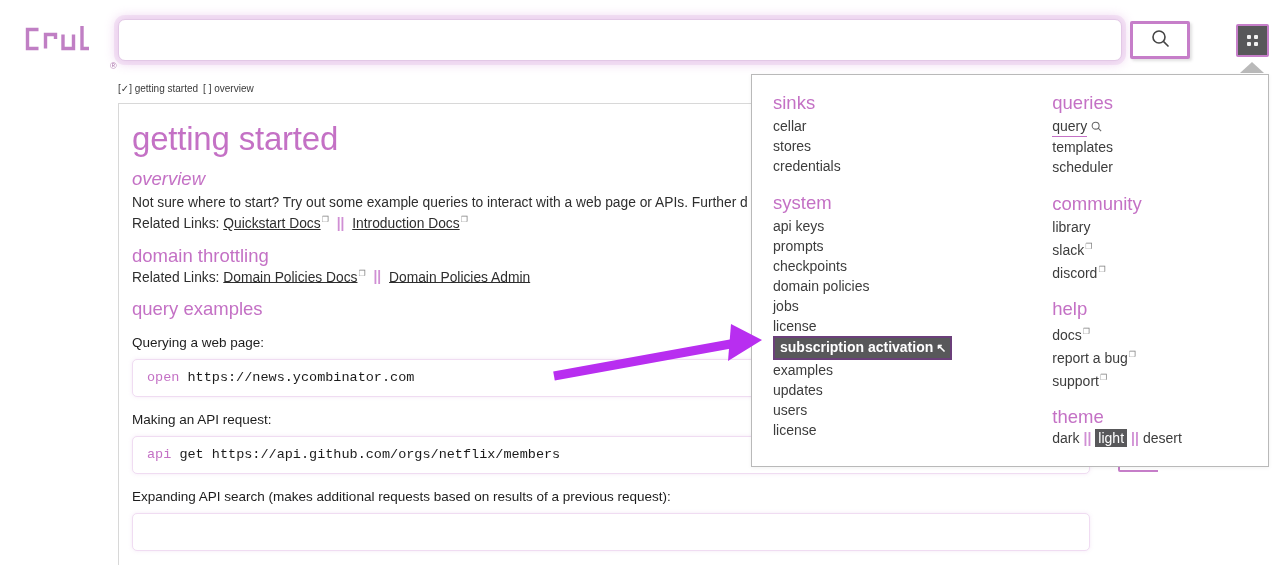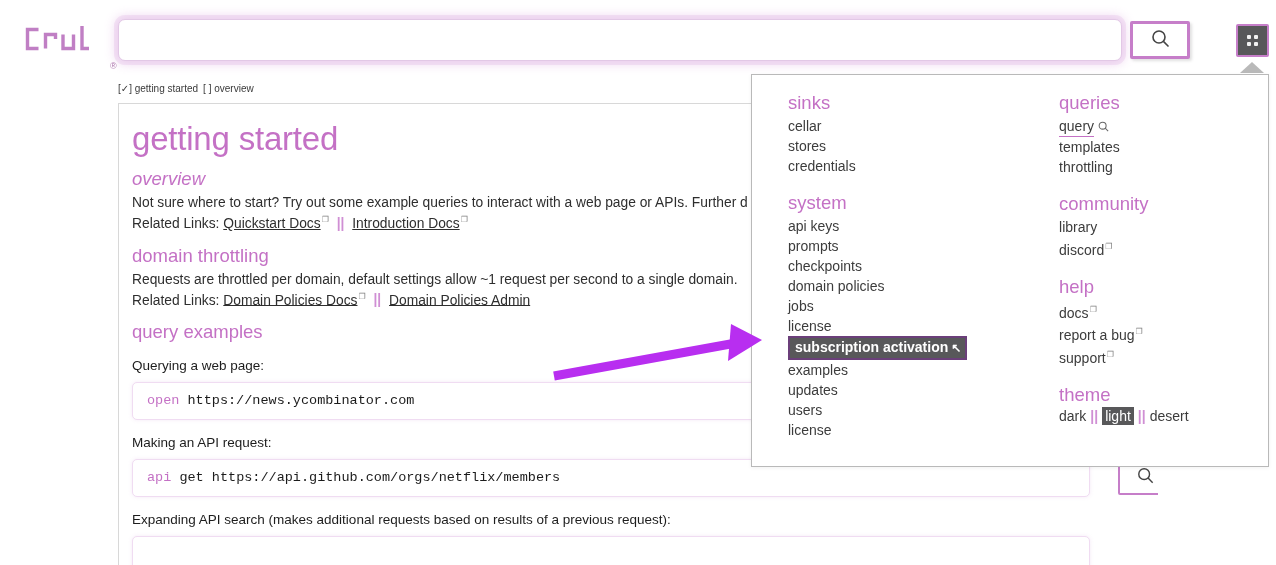--- a/index.html
+++ b/index.html
@@ -92,21 +92,21 @@
     position: absolute; left: 986px; top: 1px; width: 54px; height: 35px;
     border: 2px solid #c67ec9; background: #fff; border-radius: 2px;
     display: flex; align-items: center; justify-content: center; cursor: pointer;
   }
 
   
   .mega {
     position: absolute; left: 751px; top: 74px; width: 518px; height: 393px;
     background: #fff; border: 1px solid #b9b9b9;
     box-shadow: 0 1px 4px rgba(0,0,0,0.06);
-    display: flex; padding: 17px 0 0 18px;
+    display: flex; padding: 17px 0 0 3px;
   }
   .mega-col { padding: 0 0 0 18px; }
   .mega-col.c1 { width: 282px; }
   .mega-col.c2 { width: 236px; }
   .mega-head { font-size: 18.5px; color: #c471c5; margin: 0 0 2px 0; font-weight: 400; }
   .mega-head.gap { margin-top: 16px; }
   .mega-item { font-size: 14px; color: #3c3c3c; line-height: 20px; cursor: pointer; white-space: nowrap; }
   .mega-item .extlink { color: #808080; }
   .mega-item.underlined { display: inline-block; border-bottom: 1.5px solid #c471c5; padding-bottom: 0px; }
   .mega-item.active {
@@ -182,21 +182,20 @@
       <h2 class="sec-title first">overview</h2>
       <p class="body">Not sure where to start? Try out some example queries to interact with a web page or APIs. Further d</p>
       <p class="rel">
         <span>Related Links:</span>
         <span class="lnk">Quickstart Docs</span><span class="extlink">❐</span>
         <span class="sep">||</span>
         <span class="lnk">Introduction Docs</span><span class="extlink">❐</span>
       </p>
 
       <h2 class="sec-title">domain throttling</h2>
-      <p class="body">Requests are throttled per domain, default settings allow ~1 request per second to a single domain.</p>
       <p class="rel">
         <span>Related Links:</span>
         <span class="lnk">Domain Policies Docs</span><span class="extlink">❐</span>
         <span class="sep">||</span>
         <span class="lnk">Domain Policies Admin</span>
       </p>
 
       <h2 class="sec-title">query examples</h2>
 
       <p class="lead">Querying a web page:</p>
@@ -252,24 +251,25 @@
     <div class="mega-col c2">
 
       <div class="mega-head">queries</div>
       <div style="line-height:20px;">
         <span class="mega-item underlined">query</span><span class="mini-search"><svg width="11" height="11" viewBox="0 0 19 19">
               <circle cx="8" cy="8" r="6" fill="none" stroke="#666" stroke-width="1.8"></circle>
               <line x1="12.4" y1="12.4" x2="17.5" y2="17.5" stroke="#666" stroke-width="1.8"></line>
             </svg></span>
       </div>
       <div class="mega-item">templates</div>
-      <div class="mega-item">throttling</div>
+      <div class="mega-item">scheduler</div>
 
       <div class="mega-head gap">community</div>
       <div class="mega-item">library</div>
+      <div class="mega-item"><span>slack</span><span class="extlink">❐</span></div>
       <div class="mega-item"><span>discord</span><span class="extlink">❐</span></div>
 
       <div class="mega-head gap">help</div>
       <div class="mega-item"><span>docs</span><span class="extlink">❐</span></div>
       <div class="mega-item"><span>report a bug</span><span class="extlink">❐</span></div>
       <div class="mega-item"><span>support</span><span class="extlink">❐</span></div>
 
       <div class="mega-head gap">theme</div>
       <div class="theme-row">
         <span class="opt">dark</span><span class="bar">||</span><span class="opt sel">light</span><span class="bar">||</span><span class="opt">desert</span>

